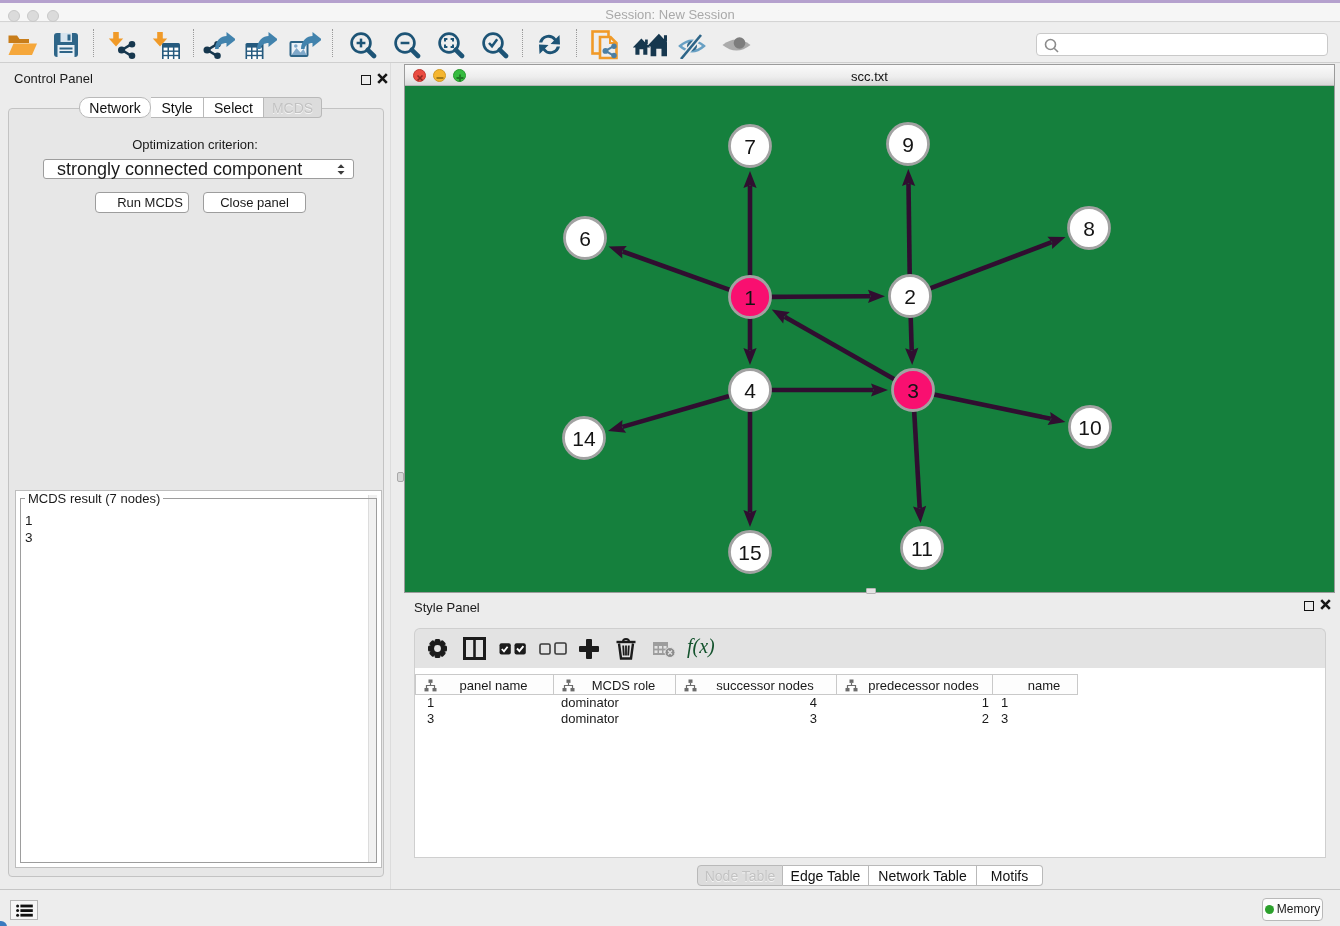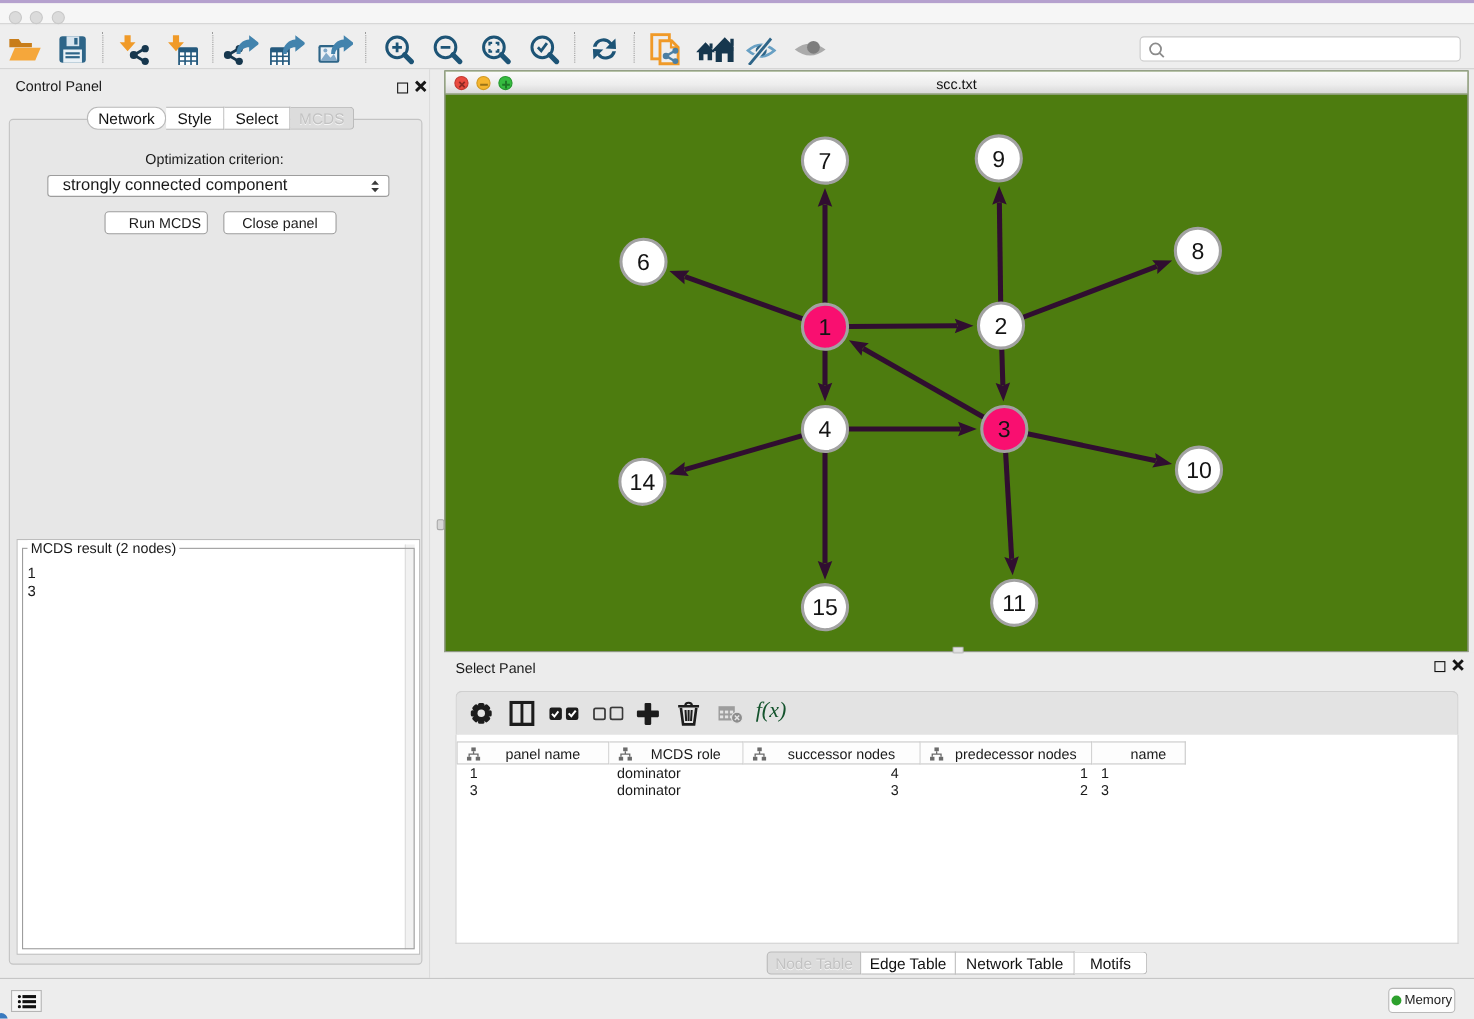--- a/index.html
+++ b/index.html
@@ -25,30 +25,30 @@
   .winbtn-sq { position:absolute; width:10px; height:10px; border:1.3px solid #161616; top:12px; }
   .winbtn-x { position:absolute; top:8px; font-size:13px; font-weight:bold; color:#111; }
   #cp-pane { position:absolute; left:8px; top:45px; width:376px; height:769px; background:#e7e7e7; border:1px solid #c3c3c3; border-radius:4px; }
   .tabbar { position:absolute; display:flex; height:21px; font-size:14px; }
   .tab { border:1px solid #b9b9b9; border-left:none; background:#fff; color:#111; display:flex; align-items:center; justify-content:center; }
   .tab.first { border-left:1px solid #b9b9b9; border-radius:4px 0 0 4px; }
   .tab.last { border-radius:0 4px 4px 0; }
   .tab.sel { background:#dcdcdc; color:#c2c2c2; text-shadow:0 1px 0 #f5f5f5; }
 
   #optlabel { position:absolute; left:0; top:74px; width:390px; text-align:center; font-size:13px; }
-  #optselect { position:absolute; left:43px; top:96px; width:311px; height:20px; background:#fff; border:1px solid #9d9d9d; border-radius:3px; font-size:15px; line-height:18px; padding-left:13px; }
+  #optselect { position:absolute; left:43px; top:96px; width:311px; height:20px; background:#fff; border:1px solid #9d9d9d; border-radius:3px; font-size:18px; line-height:18px; padding-left:13px; }
   .btn { position:absolute; height:21px; background:#fff; border:1px solid #9d9d9d; border-radius:4px; font-size:13px; text-align:center; line-height:19px; }
 
   #mcdsbox { position:absolute; left:15px; top:427px; width:367px; height:378px; background:#fff; border:1px solid #bdbdbd; }
   #mcdsfield { position:absolute; left:4px; top:7px; right:4px; bottom:4px; border:1px solid #9d9d9d; }
   #mcdslegend { position:absolute; left:4px; top:-8px; background:#fff; padding:0 3px; font-size:13px; }
   #mcdsscroll { position:absolute; right:4px; top:4px; width:9px; bottom:4px; background:#f1f1f1; border-left:1px solid #dcdcdc; }
 
   
-  #netwin { left:404px; top:64px; width:931px; height:529px; border:1px solid #9b9b9b; background:#4d7c0f; }
+  #netwin { left:404px; top:64px; width:931px; height:529px; border:1px solid #9b9b9b; background:#15803d; }
   #nettitle { position:absolute; left:0; top:0; width:100%; height:21px; background:linear-gradient(#fafafa,#ededed 60%,#d8d8d8); border-bottom:1px solid #b4b4b4; }
   #nettext { position:absolute; width:100%; text-align:center; top:4px; font-size:13px; color:#111; }
   .mlight { position:absolute; top:3.5px; width:13px; height:13px; border-radius:50%; }
 
   
   #tpanel { left:404px; top:593px; width:936px; height:296px; background:#ececec; }
   #tptitle { position:absolute; left:10px; top:7px; font-size:13px; }
   #tbarbox { position:absolute; left:10px; top:35px; width:912px; height:40px; background:#e3e3e3; border:1px solid #cfcfcf; border-bottom:none; border-radius:6px 6px 0 0; }
   #tablebox { position:absolute; left:10px; top:75px; width:912px; height:190px; background:#fff; border:1px solid #cfcfcf; border-top:none; }
   .th { position:absolute; top:6px; height:21px; border:1px solid #c9c9c9; border-left:none; background:#fdfdfd; font-size:13px; }
@@ -63,20 +63,21 @@
   #listbtn { position:absolute; left:10px; top:10px; width:28px; height:20px; border:1px solid #b5b5b5; background:#f6f6f6; }
   #membtn { position:absolute; left:1262px; top:8px; width:61px; height:23px; background:#fdfdfd; border:1px solid #b9b9b9; border-radius:4px; font-size:12px; text-align:center; line-height:21px; }
 </style>
 </head>
 <body>
 <div class="abs" id="purple"></div>
 <div class="abs" id="titlebar">
   <div class="tlight" style="left:8px;"></div>
   <div class="tlight" style="left:27px;"></div>
   <div class="tlight" style="left:47px;"></div>
+  <div id="apptitle">Session: New Session</div>
 </div>
 <div class="abs" id="toolbar">
   <div class="tbsep" style="left:93px;"></div>
   <div class="tbsep" style="left:193px;"></div>
   <div class="tbsep" style="left:332px;"></div>
   <div class="tbsep" style="left:522px;"></div>
   <div class="tbsep" style="left:576px;"></div>
   <svg style="position:absolute;left:7px;top:9px;" width="31" height="25" viewBox="0 0 31 25">
       <path d="M1.5 21 V3.5 h8.5 l2.5 3.5 h9.5 v4 h-20.5 z" fill="#c87d1a"></path>
       <path d="M1.5 23 L6.5 11.5 h23.5 l-5 11.5 z" fill="#f5a73b"></path>
@@ -243,21 +244,21 @@
     <svg width="10" height="13" viewBox="0 0 10 13" style="position:absolute;right:7px;top:3px;">
         <path d="M1.5 5 L5 1.2 L8.5 5 Z" fill="#3a3a3a"></path>
         <path d="M1.5 8 L5 11.8 L8.5 8 Z" fill="#3a3a3a"></path>
       </svg>
   </div>
   <div class="btn" style="left:95px; top:129px; width:94px;padding-left:16px;">Run MCDS</div>
   <div class="btn" style="left:203px; top:129px; width:103px;">Close panel</div>
   <div id="mcdsbox">
     <div id="mcdsscroll"></div>
     <div id="mcdsfield">
-      <div id="mcdslegend">MCDS result (2 nodes)</div>
+      <div id="mcdslegend">MCDS result (7 nodes)</div>
       <div style="position:absolute; left:4px; top:14px; font-size:13.5px; line-height:16.5px;">1<br>3</div>
     </div>
   </div>
 </div>
 
 <div class="abs" id="netwin">
   <div id="nettitle">
     <div id="nettext">scc.txt</div>
     <div class="mlight" style="left:8px; background:#ea4b40; border:0.5px solid #c33a31;"><svg width="12" height="12" viewBox="0 0 12 12">
           <path d="M3.5 3.5 l5 5 M8.5 3.5 l-5 5" stroke="#8c2b24" stroke-width="1.6"></path>
@@ -323,21 +324,21 @@
       <text x="922" y="555.5" font-size="21" text-anchor="middle" fill="#141414" font-family="Liberation Sans, sans-serif">11</text>
       <circle cx="584" cy="438" r="20.5" fill="#ffffff" stroke="#a2a2a2" stroke-width="2.8"></circle>
       <text x="584" y="445.5" font-size="21" text-anchor="middle" fill="#141414" font-family="Liberation Sans, sans-serif">14</text>
       <circle cx="750" cy="552" r="20.5" fill="#ffffff" stroke="#a2a2a2" stroke-width="2.8"></circle>
       <text x="750" y="559.5" font-size="21" text-anchor="middle" fill="#141414" font-family="Liberation Sans, sans-serif">15</text>
     </g>
   </svg>
 </div>
 
 <div class="abs" id="tpanel">
-  <div id="tptitle">Select Panel</div>
+  <div id="tptitle">Style Panel</div>
   <div class="winbtn-sq" style="left:900px; top:8px; border-color:#111;"></div>
   <div class="winbtn-x" style="left:916px; top:4px;width:11px;height:13px;">
       <svg width="11" height="11" viewBox="0 0 11 11" style="position:absolute;left:0;top:2px;">
         <path d="M1.2 1.2 L9.8 9.8 M9.8 1.2 L1.2 9.8" stroke="#161616" stroke-width="2.6"></path>
       </svg>
     </div>
   <div id="tbarbox">
     <svg style="position:absolute;left:12px;top:9px;" width="21" height="21" viewBox="0 0 21 21">
         <g fill="#1c1c1c">
           <rect x="1" y="7.6" width="19" height="5.8" rx="1.5" transform="rotate(0 10.5 10.5)"></rect>

